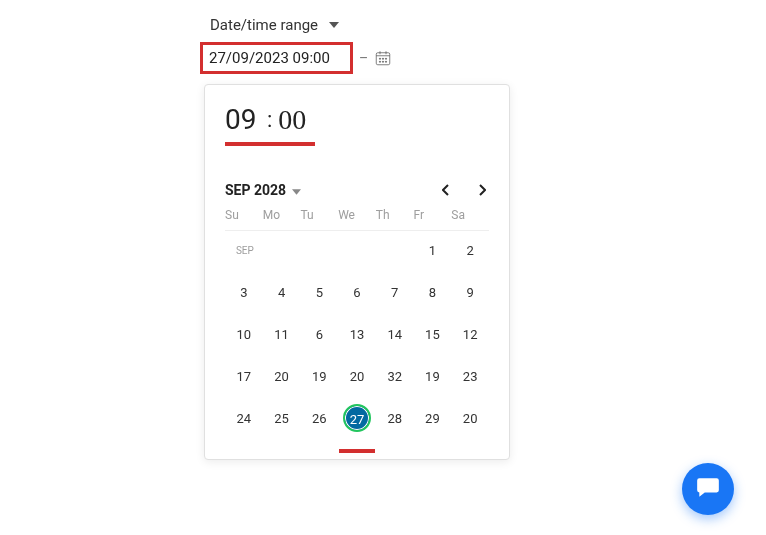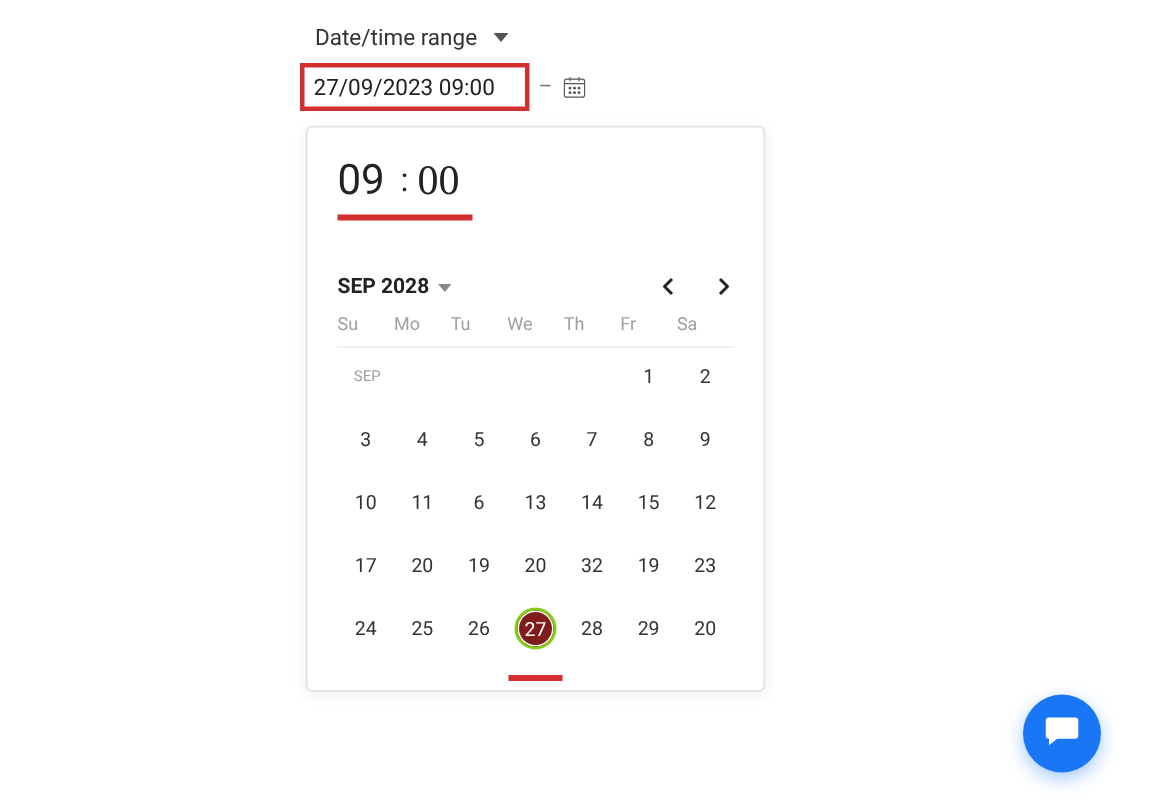--- a/index.html
+++ b/index.html
@@ -138,28 +138,28 @@
     position: relative;
   }
   .cal-cell.month-label-cell {
     color: #9e9e9e;
     font-size: 10px;
     font-weight: 400;
     text-align: center;
     padding-left: 2px;
   }
   .cal-cell.selected .day-circle {
-    background: #7f1d1d;
+    background: #0369a1;
     color: #fff;
     border-radius: 50%;
     width: 28px;
     height: 28px;
     line-height: 28px;
     display: inline-block;
-    border: 2px solid #84cc16;
+    border: 2px solid #22c55e;
     box-shadow: 0 0 0 1px #fff inset;
     position: relative;
     top: -3px;
   }
   .selected-underline {
     position: absolute;
     left: 50%;
     transform: translateX(-50%);
     bottom: -22px;
     width: 36px;

